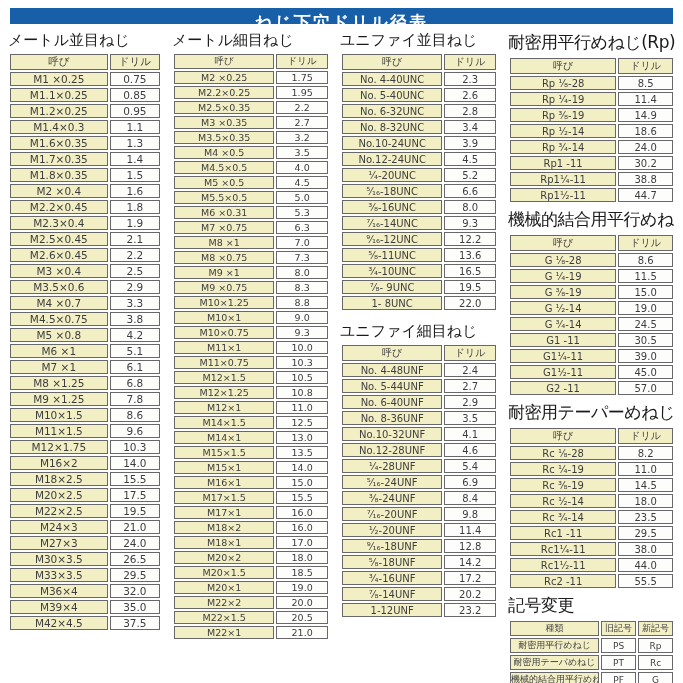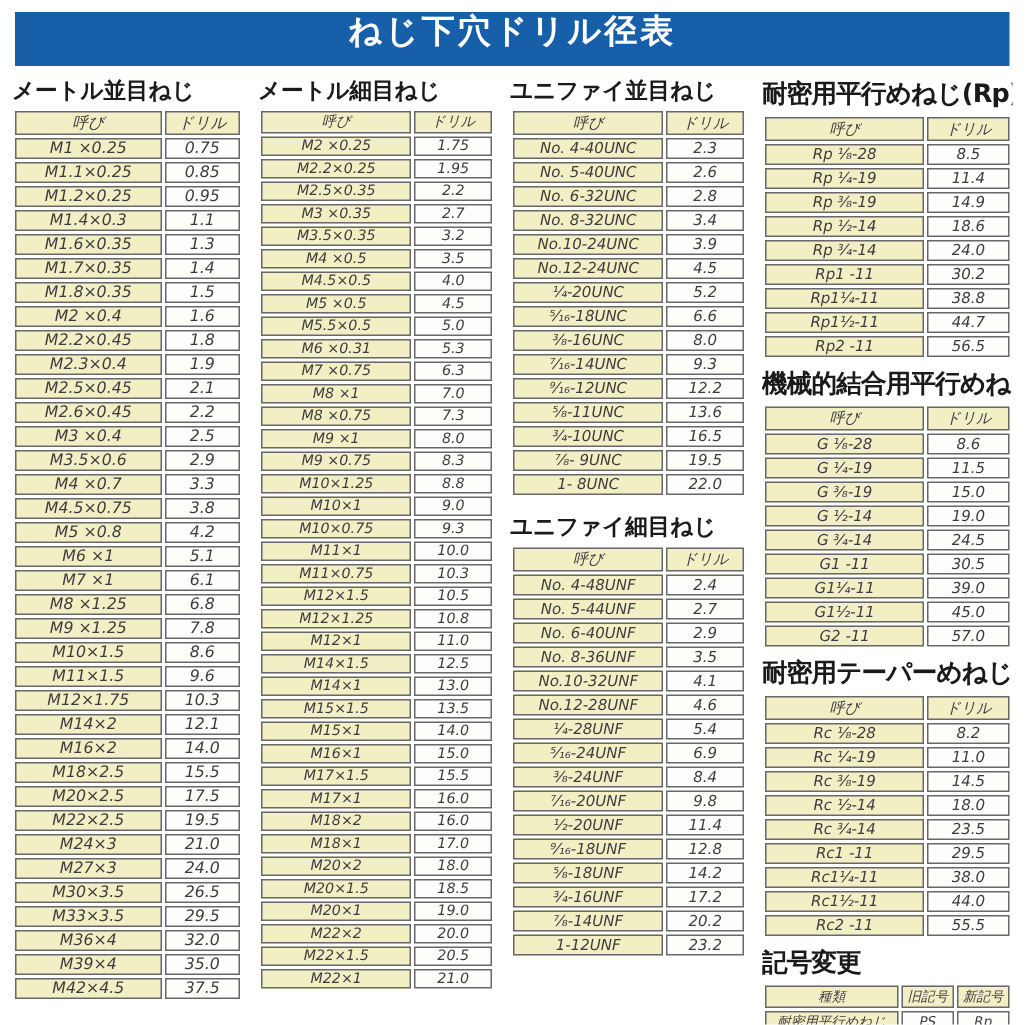--- a/index.html
+++ b/index.html
@@ -1,28 +1,28 @@
 <!DOCTYPE html>
 <html><head>
 <meta charset="utf-8">
 <style>
   html,body{margin:0;padding:0;background:#ffffff;}
   body{width:683px;height:683px;overflow:hidden;
        font-family:"DejaVu Sans","Liberation Sans",sans-serif;}
-  .title-bar{margin:8px 10px 5px 10px;height:36px;line-height:28px;
+  .title-bar{margin:8px 10px 5px 10px;height:16px;line-height:28px;
        background:#175fa9;color:#ffffff;text-align:center;
-       font-size:22px;font-weight:bold;letter-spacing:2px;}
+       font-size:17px;font-weight:bold;letter-spacing:2px;}
   .columns{display:flex;align-items:flex-start;padding:0 8px;gap:10px;}
   .col{flex:none;}
   .c1{width:154px;}.c2{width:158px;}.c3{width:158px;}.c4{width:167px;}
-  .sec-title{margin:2px 0 2px 0;font-size:15px;font-weight:bold;color:#1a1a1a;
+  .sec-title{margin:2px 0 2px 0;font-size:15px;font-weight:normal;color:#1a1a1a;
        white-space:nowrap;overflow:hidden;}
   .c4 .sec-title{font-size:17px;letter-spacing:-0.5px;}
   .tbl{width:100%;border-collapse:separate;border-spacing:2px;table-layout:fixed;
-       margin:0 0 4px 0;font-style:italic;}
+       margin:0 0 4px 0;}
   .tbl th,.tbl td{border:1px solid #68686a;text-align:center;padding:0;
        overflow:hidden;white-space:nowrap;color:#3d3d3f;font-weight:normal;}
   .tbl th{background:#f3efc5;}
   .tbl td.name,.tbl td.type{background:#f3efc5;}
   .tbl td.drill,.tbl td.sym{background:#fdfdfc;}
   .w-name{width:66%;}.w-drill{width:34%;}
   .c1 .tbl th,.c1 .tbl td{height:12px;font-size:10.5px;}
   .c2 .tbl th,.c2 .tbl td{height:10px;font-size:9.5px;}
   .c3 .tbl th,.c3 .tbl td{height:12px;font-size:10px;}
   .c4 .tbl th,.c4 .tbl td{height:12px;font-size:10px;}
@@ -142,24 +142,20 @@
           </tr>
             <tr>
             <td class="name">M11×1.5</td>
             <td class="drill">9.6</td>
           </tr>
             <tr>
             <td class="name">M12×1.75</td>
             <td class="drill">10.3</td>
           </tr>
             <tr>
-            <td class="name">M14×2</td>
-            <td class="drill">12.1</td>
-          </tr>
-            <tr>
             <td class="name">M16×2</td>
             <td class="drill">14.0</td>
           </tr>
             <tr>
             <td class="name">M18×2.5</td>
             <td class="drill">15.5</td>
           </tr>
             <tr>
             <td class="name">M20×2.5</td>
             <td class="drill">17.5</td>
@@ -574,24 +570,20 @@
             <td class="drill">30.2</td>
           </tr>
             <tr>
             <td class="name">Rp1¹⁄₄-11</td>
             <td class="drill">38.8</td>
           </tr>
             <tr>
             <td class="name">Rp1¹⁄₂-11</td>
             <td class="drill">44.7</td>
           </tr>
-            <tr>
-            <td class="name">Rp2  -11</td>
-            <td class="drill">56.5</td>
-          </tr>
           </tbody>
       </table>
     </section>
     <section>
       <h2 class="sec-title">機械的結合用平行めねじ(G)</h2>
       <table class="tbl">
         <colgroup>
             <col class="w-name">
             <col class="w-drill">
           </colgroup>

